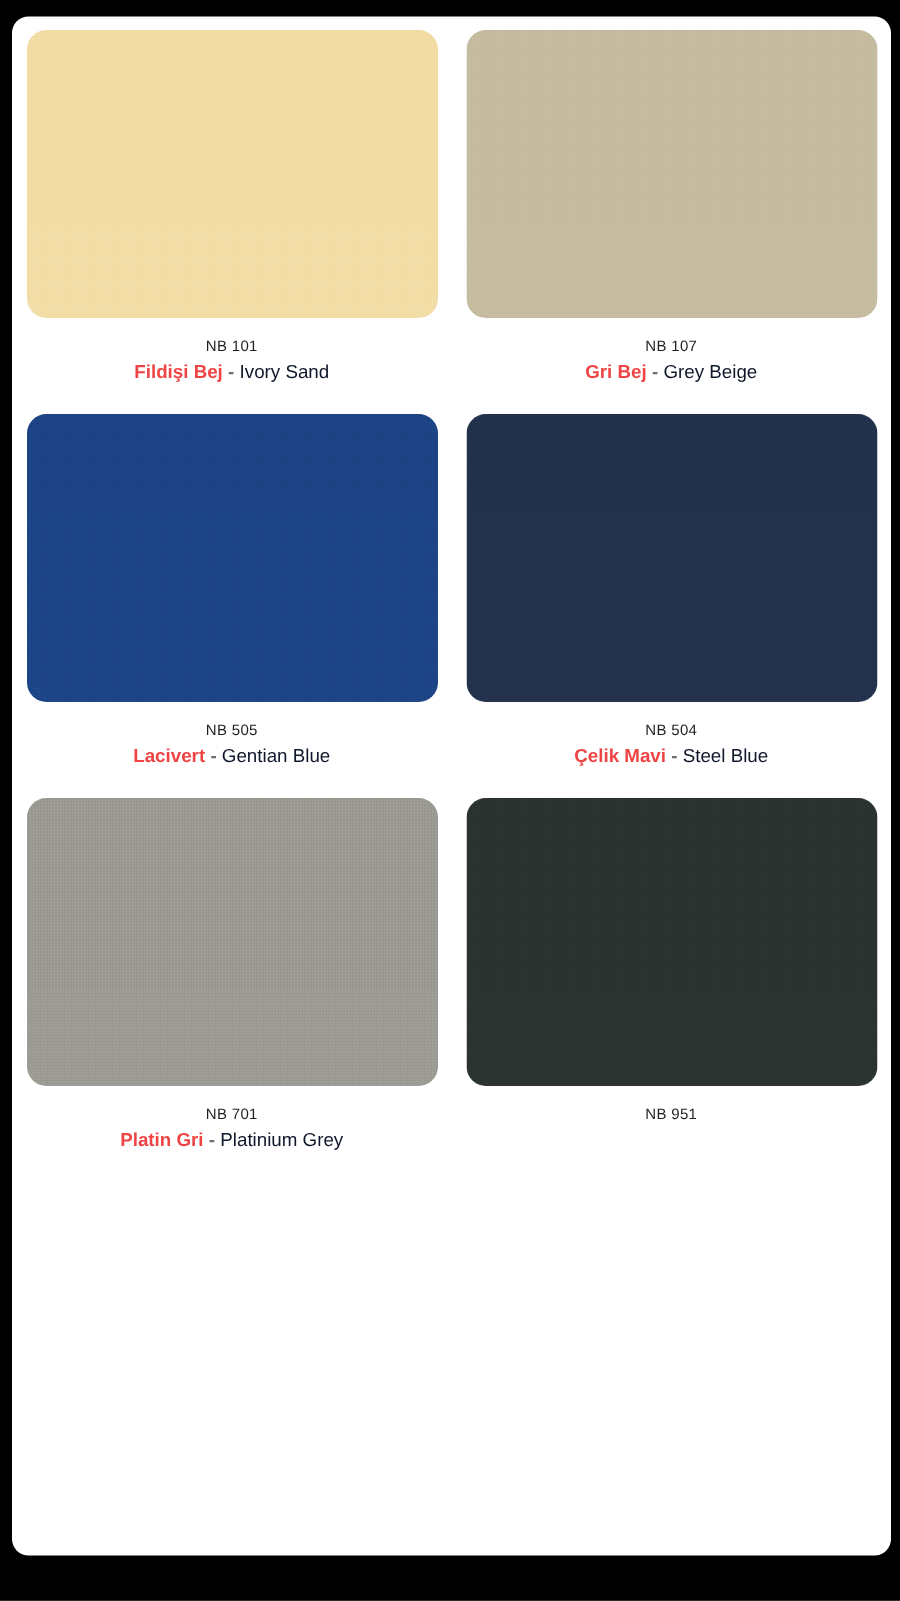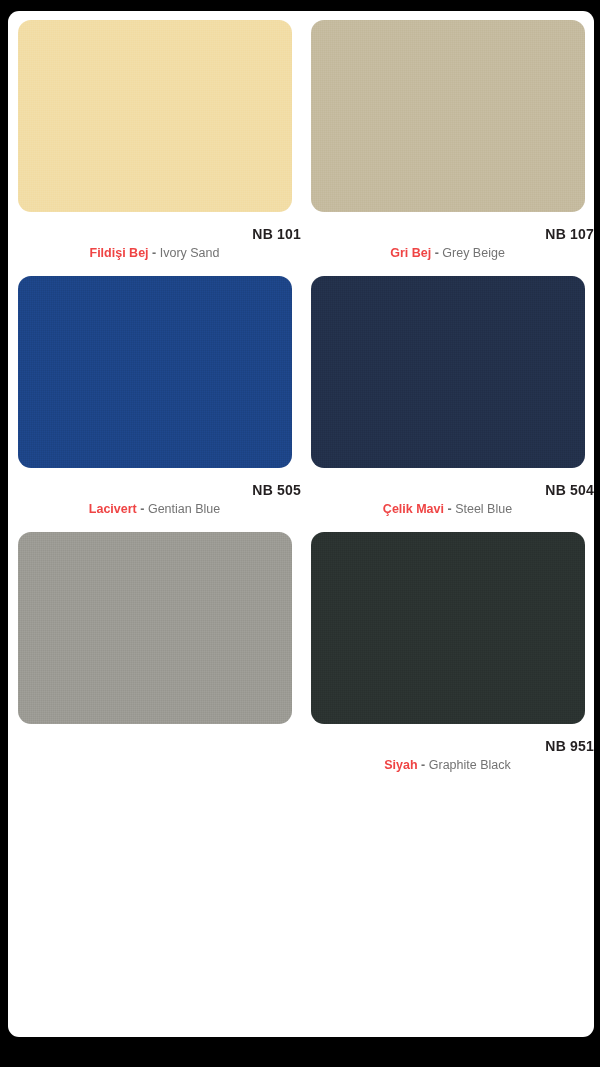--- a/index.html
+++ b/index.html
@@ -64,47 +64,46 @@
     background-blend-mode: overlay, overlay;
   }
 
   .swatch-caption {
     width: 100%;
     text-align: center;
     padding-top: 13px;
   }
 
   .swatch-code {
-    font-size: 14px;
-    font-weight: bold;
+    font-size: 10px;
+    font-weight: normal;
     color: #231f20;
     letter-spacing: 0.2px;
     line-height: 1.35;
-    text-align: right;
   }
 
   .swatch-names {
     font-size: 12.5px;
     line-height: 1.5;
     color: #8b8b8b;
     white-space: nowrap;
   }
 
   .name-tr {
     font-weight: bold;
     color: #ef4444;
   }
 
   .name-sep {
     color: #6f6f6f;
     font-weight: bold;
   }
 
   .name-en {
-    color: #737373;
+    color: #0f172a;
     font-weight: normal;
   }
 </style>
 </head>
 <body>
 
 <div id="page">
   <div id="card">
     <div id="swatch-grid">
         <div class="swatch-cell">
@@ -130,23 +129,26 @@
         </div>
         <div class="swatch-cell">
           <div class="swatch-chip" style="background-color: rgb(35, 48, 74);"></div>
           <div class="swatch-caption">
             <div class="swatch-code">NB 504</div>
             <div class="swatch-names"><span class="name-tr">Çelik Mavi</span> <span class="name-sep">-</span> <span class="name-en">Steel Blue</span></div>
           </div>
         </div>
         <div class="swatch-cell">
           <div class="swatch-chip" style="background-color: rgb(155, 154, 147);"></div>
+          <div class="swatch-caption">
+            <div class="swatch-code">NB 701</div>
+            <div class="swatch-names"><span class="name-tr">Platin Gri</span> <span class="name-sep">-</span> <span class="name-en">Platinium Grey</span></div>
+          </div>
         </div>
         <div class="swatch-cell">
           <div class="swatch-chip" style="background-color: rgb(43, 50, 48);"></div>
           <div class="swatch-caption">
             <div class="swatch-code">NB 951</div>
-            <div class="swatch-names"><span class="name-tr">Siyah</span> <span class="name-sep">-</span> <span class="name-en">Graphite Black</span></div>
           </div>
         </div>
       </div>
   </div>
 </div>
 
 </body></html>

